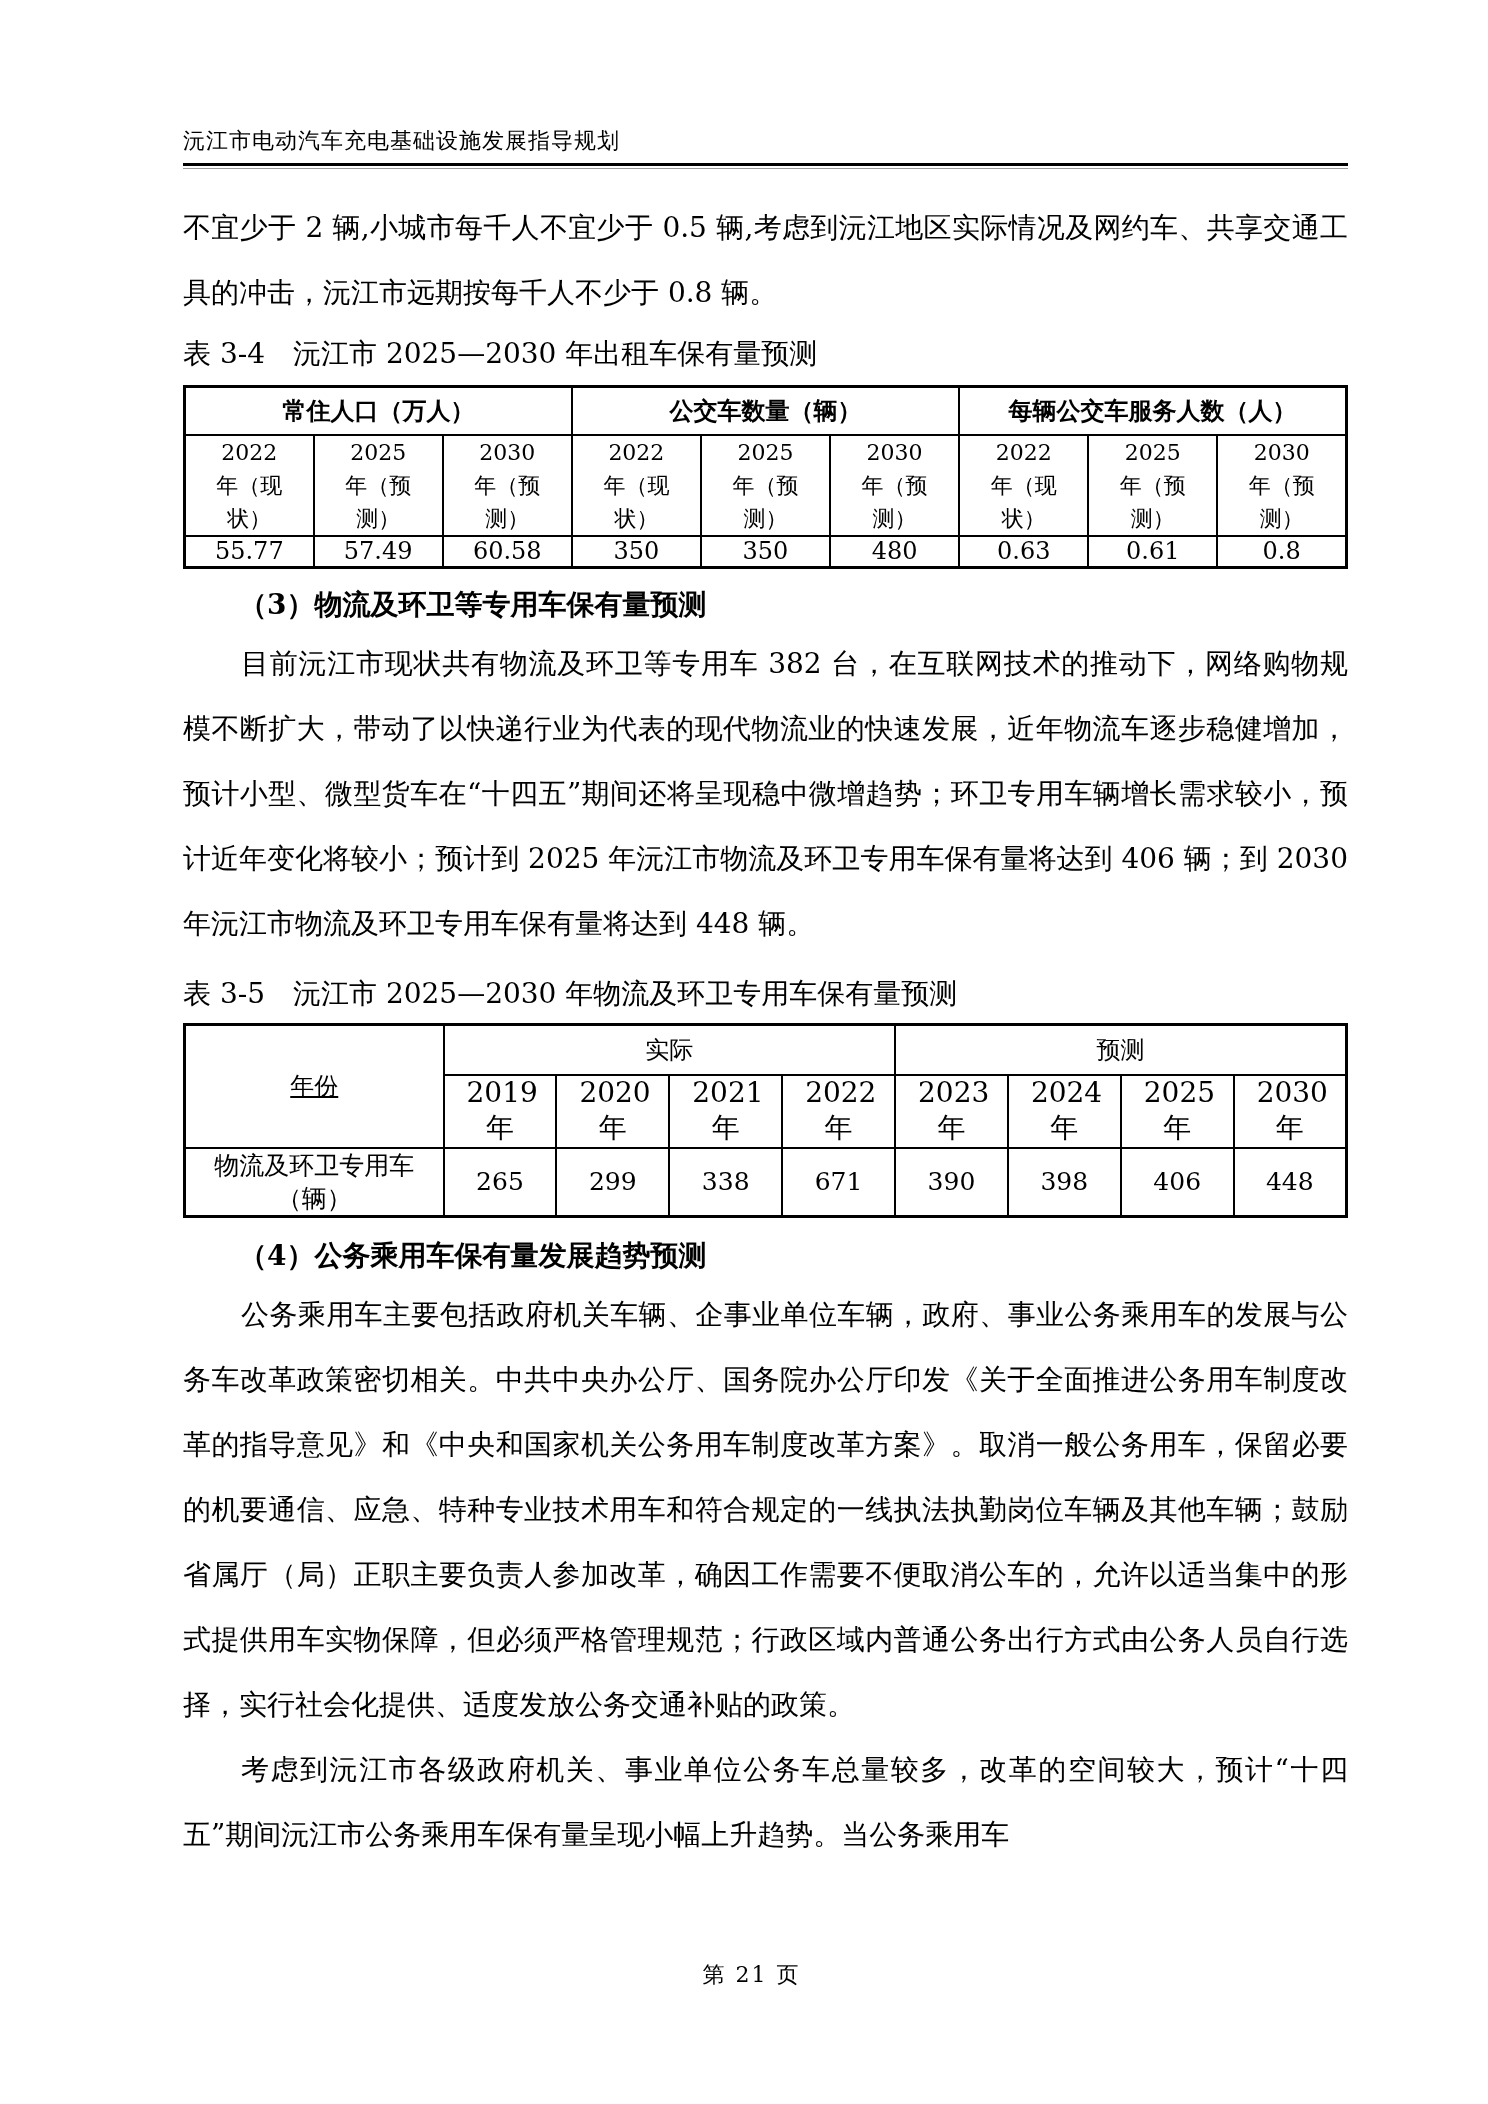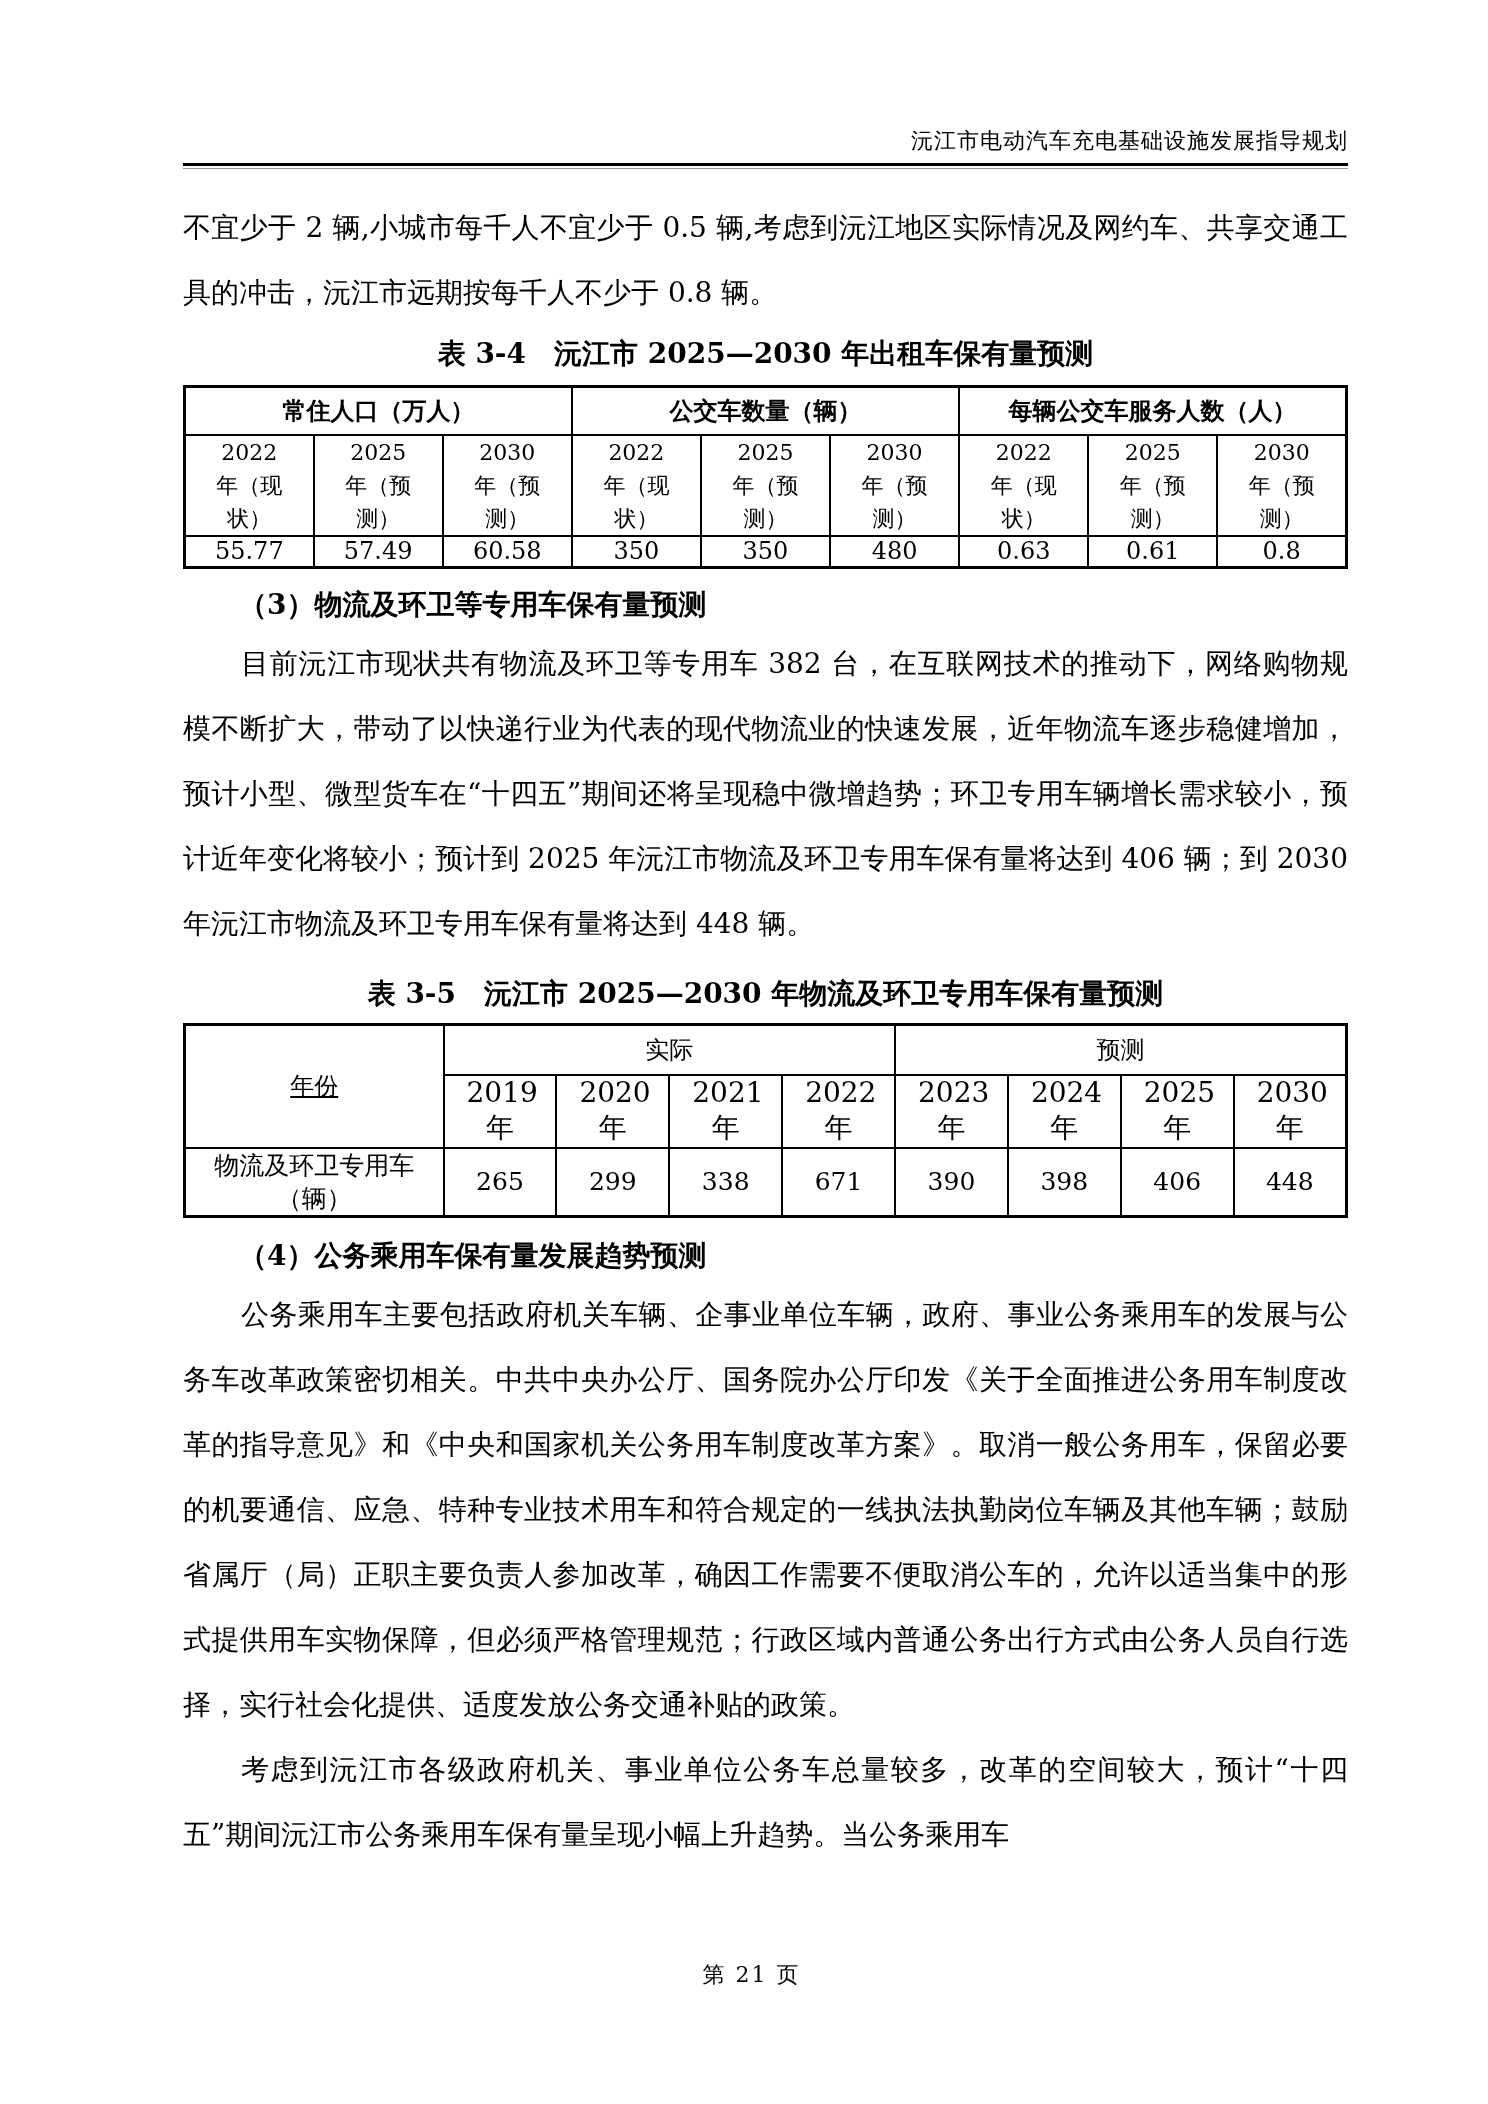--- a/index.html
+++ b/index.html
@@ -6,32 +6,32 @@
   html,body { background:#ffffff; }
   body {
     width:1488px; height:2104px;
     position:relative;
     color:#000;
     font-family:"DejaVu Serif","Liberation Serif",serif;
     overflow:hidden;
   }
   .content { padding:126px 140px 0 183px; }
 
-  .doc-title { font-size:22px; line-height:30px; letter-spacing:1px;text-align:right; }
+  .doc-title { font-size:22px; line-height:30px; letter-spacing:1px; }
   .rule { margin-top:7px; height:6px; border-top:3px solid #000; border-bottom:1px solid #9a9a9a; }
 
   .para { font-size:28px; line-height:65px; text-align:justify; }
   .indent { text-indent:58px; }
   .p-intro { margin-top:26px; }
 
   .sec-heading { font-size:28px; font-weight:bold; line-height:52px; text-indent:56px; }
   .h-sec3 { margin-top:10px; }
   .h-sec4 { margin-top:12px; }
 
-  .caption { font-size:28px; font-weight:bold; text-align:center; line-height:42px; }
+  .caption { font-size:28px; font-weight:normal; text-align:left; line-height:42px; }
   .cap34 { margin-top:8px; }
   .cap35 { margin-top:17px; }
 
   table.tbl { width:100%; border-collapse:collapse; table-layout:fixed; border:3px solid #000; }
   .tbl th, .tbl td { border:2px solid #000; text-align:center; vertical-align:middle; padding:0 22px; }
   .t34 { margin-top:10px; }
   .t34 .group th { font-weight:bold; font-size:24px; height:48px; }
   .t34 .sub td { font-weight:normal; font-size:22px; line-height:33px; height:80px; white-space:pre-line; }
   .t34 .data td { font-size:24px; height:32px; }
 

